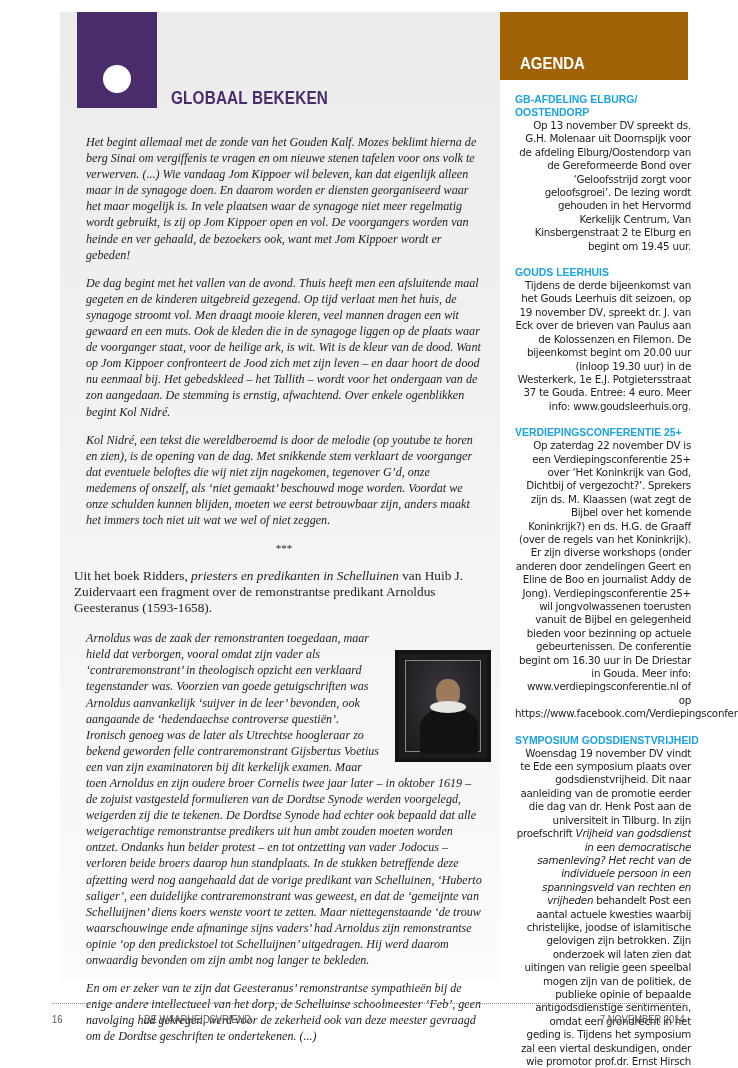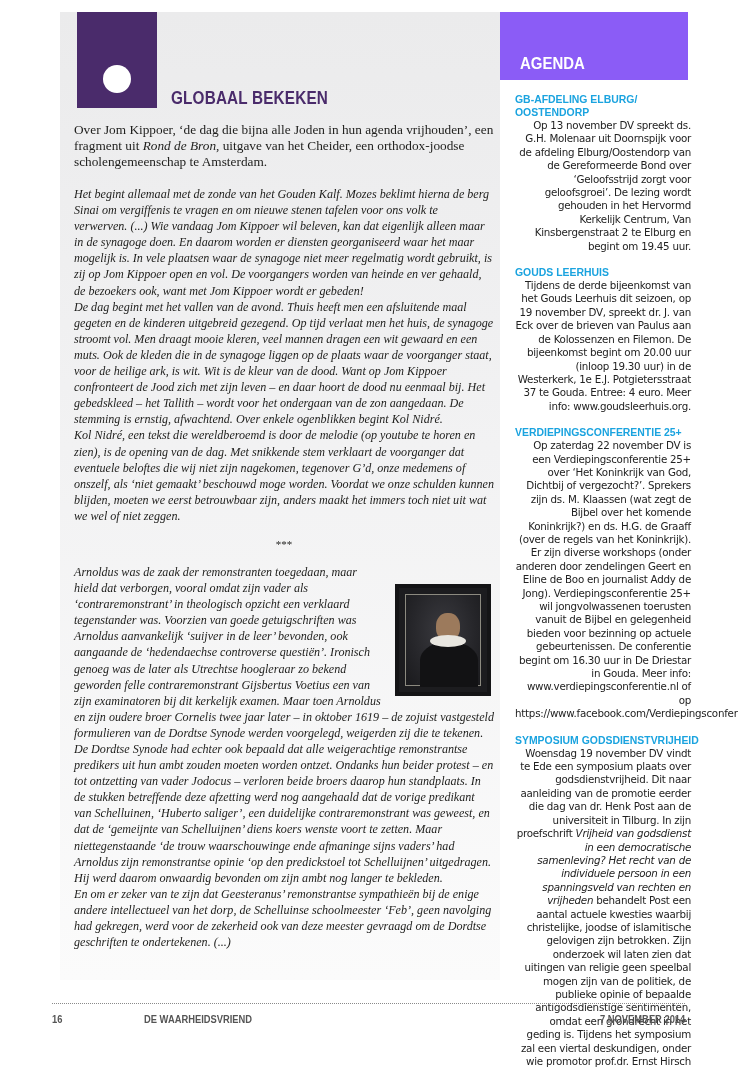--- a/index.html
+++ b/index.html
@@ -11,73 +11,73 @@
     .purple-block { position: absolute; left: 17px; top: 0; width: 80px; height: 96px; background: #4a2b6b; }
     .purple-dot { position: absolute; left: 26px; top: 53px; width: 28px; height: 28px; border-radius: 50%; background: #ffffff; }
     .section-title { position: absolute; left: 111px; top: 76px; margin: 0;
                      font-family: "Liberation Sans", sans-serif; font-weight: bold;
                      font-size: 18px; letter-spacing: 0.2px; color: #4a2b6b; transform: scaleX(0.85); transform-origin: left; }
 
     .content { position: absolute; left: 14px; top: 110px; width: 420px; }
     .lead { font-family: "Liberation Serif", serif; font-size: 13.3px; line-height: 16px; margin: 0 0 16px 0; }
     .lead i { font-style: italic; }
     .quote { font-family: "Liberation Serif", serif; font-style: italic; font-size: 12.1px; line-height: 16.1px; margin: 0; }
-    .quote p { margin: 0; }
+    .quote p { margin: 12px; }
     .stars { text-align: center; font-family: "Liberation Serif", serif; font-size: 11px; margin: 14px 0 14px 0; }
     .lead2 { font-family: "Liberation Serif", serif; font-size: 13.3px; line-height: 16px; margin: 0 0 14px 0; }
     .lead2 i { font-style: italic; }
     .portrait { float: right; width: 96px; height: 112px; margin: 20px 3px 6px 14px;
                 background: #1c1c1f; border: 4px solid #141416; box-sizing: border-box; position: relative; }
     .portrait .inner { position: absolute; left: 6px; top: 6px; right: 6px; bottom: 6px; border: 1px solid #8c8a80;
                        background: radial-gradient(ellipse at 50% 40%, #3a3a3f 0%, #26262a 60%, #1a1a1d 100%); }
     .portrait .face { position: absolute; left: 30px; top: 18px; width: 24px; height: 28px; border-radius: 45%;
                       background: #9c7a5c; }
     .portrait .ruff { position: absolute; left: 24px; top: 40px; width: 36px; height: 12px; border-radius: 50%; background: #e8e6e0; }
     .portrait .body { position: absolute; left: 14px; top: 48px; width: 58px; height: 44px; border-radius: 40% 40% 0 0; background: #121214; }
 
     .agenda { position: absolute; left: 500px; top: 12px; width: 190px; }
-    .agenda-header { width: 188px; height: 68px; background: #8b5cf6; position: relative; text-decoration: underline; }
+    .agenda-header { width: 188px; height: 68px; background: #a16207; position: relative; text-decoration: underline; }
     .agenda-title { position: absolute; left: 20px; top: 42px; margin: 0; font-family: "Liberation Sans", sans-serif;
                     font-weight: bold; font-size: 17px; color: #ffffff; transform: scaleX(0.88); transform-origin: left; }
     .agenda-body { padding: 12px 0 0 15px; width: 176px; }
     .event { margin-bottom: 12px; }
     .event-title { margin: 0; font-family: "Liberation Sans", sans-serif; font-weight: bold; font-size: 11.6px;
                    line-height: 13px; color: #1aa3df; transform: scaleX(0.9); transform-origin: left; white-space: nowrap; }
     .event-title.wrap { white-space: normal; }
     .event-text { margin: 1px 0 0 0; font-family: "DejaVu Sans", sans-serif; font-size: 10.3px; line-height: 13.4px; color: #222; letter-spacing: -0.25px; text-align: right; }
     .event-text i { font-style: italic; }
 
     .footer-rule { position: absolute; left: 52px; top: 1003px; width: 633px; border-top: 1px dotted #8a8a8a; }
     .footer { position: absolute; top: 1013px; left: 52px; width: 633px; height: 16px;
-              font-family: "Liberation Sans", sans-serif; font-weight: bold; font-size: 11px; color: #555; }
+              font-family: "Liberation Sans", sans-serif; font-weight: normal; font-size: 11px; color: #555; }
     .footer span { position: absolute; top: 0; transform: scaleX(0.85); }
     .footer .page { left: 0; transform-origin: left; }
     .footer .mag { left: 92px; transform-origin: left; }
     .footer .date { right: 0; transform-origin: right; }
   </style>
 </head>
 <body>
 
 <div class="panel">
   <div class="purple-block">
     <div class="purple-dot"></div>
   </div>
   <h1 class="section-title">GLOBAAL BEKEKEN</h1>
 
   <div class="content">
-    <p class="lead"><span>Over Jom Kippoer, ‘de dag die bijna alle Joden in hun agenda vrijhouden’, een fragment uit </span><i>Rond de Bron</i><span>, uitgave van het Cheider, een orthodox-joodse scholengemeenschap te Amsterdam.</span></p>
 
     <div class="quote">
       <p>Het begint allemaal met de zonde van het Gouden Kalf. Mozes beklimt hierna de berg Sinai om vergiffenis te vragen en om nieuwe stenen tafelen voor ons volk te verwerven. (...) Wie vandaag Jom Kippoer wil beleven, kan dat eigenlijk alleen maar in de synagoge doen. En daarom worden er diensten georganiseerd waar het maar mogelijk is. In vele plaatsen waar de synagoge niet meer regelmatig wordt gebruikt, is zij op Jom Kippoer open en vol. De voorgangers worden van heinde en ver gehaald, de bezoekers ook, want met Jom Kippoer wordt er gebeden!</p>
       <p>De dag begint met het vallen van de avond. Thuis heeft men een afsluitende maal gegeten en de kinderen uitgebreid gezegend. Op tijd verlaat men het huis, de synagoge stroomt vol. Men draagt mooie kleren, veel mannen dragen een wit gewaard en een muts. Ook de kleden die in de synagoge liggen op de plaats waar de voorganger staat, voor de heilige ark, is wit. Wit is de kleur van de dood. Want op Jom Kippoer confronteert de Jood zich met zijn leven – en daar hoort de dood nu eenmaal bij. Het gebedskleed – het Tallith – wordt voor het ondergaan van de zon aangedaan. De stemming is ernstig, afwachtend. Over enkele ogenblikken begint Kol Nidré.</p>
       <p>Kol Nidré, een tekst die wereldberoemd is door de melodie (op youtube te horen en zien), is de opening van de dag. Met snikkende stem verklaart de voorganger dat eventuele beloftes die wij niet zijn nagekomen, tegenover G’d, onze medemens of onszelf, als ‘niet gemaakt’ beschouwd moge worden. Voordat we onze schulden kunnen blijden, moeten we eerst betrouwbaar zijn, anders maakt het immers toch niet uit wat we wel of niet zeggen.</p>
     </div>
 
     <div class="stars">***</div>
 
+    <p class="lead2"><span>Uit het boek Ridders, </span><i>priesters en predikanten in Schelluinen</i><span> van Huib J. Zuidervaart een fragment over de remonstrantse predikant Arnoldus Geesteranus (1593-1658).</span></p>
 
     <div class="quote">
       <div class="portrait" title="Portret van Arnoldus Geesteranus">
         <div class="inner">
           <div class="body"></div>
           <div class="face"></div>
           <div class="ruff"></div>
         </div>
       </div>
       <p>Arnoldus was de zaak der remonstranten toegedaan, maar hield dat verborgen, vooral omdat zijn vader als ‘contraremonstrant’ in theologisch opzicht een verklaard tegenstander was. Voorzien van goede getuigschriften was Arnoldus aanvankelijk ‘suijver in de leer’ bevonden, ook aangaande de ‘hedendaechse controverse questiën’. Ironisch genoeg was de later als Utrechtse hoogleraar zo bekend geworden felle contraremonstrant Gijsbertus Voetius een van zijn examinatoren bij dit kerkelijk examen. Maar toen Arnoldus en zijn oudere broer Cornelis twee jaar later – in oktober 1619 – de zojuist vastgesteld formulieren van de Dordtse Synode werden voorgelegd, weigerden zij die te tekenen. De Dordtse Synode had echter ook bepaald dat alle weigerachtige remonstrantse predikers uit hun ambt zouden moeten worden ontzet. Ondanks hun beider protest – en tot ontzetting van vader Jodocus – verloren beide broers daarop hun standplaats. In de stukken betreffende deze afzetting werd nog aangehaald dat de vorige predikant van Schelluinen, ‘Huberto saliger’, een duidelijke contraremonstrant was geweest, en dat de ‘gemeijnte van Schelluijnen’ diens koers wenste voort te zetten. Maar niettegenstaande ‘de trouw waarschouwinge ende afmaninge sijns vaders’ had Arnoldus zijn remonstrantse opinie ‘op den predickstoel tot Schelluijnen’ uitgedragen. Hij werd daarom onwaardig bevonden om zijn ambt nog langer te bekleden.</p>

